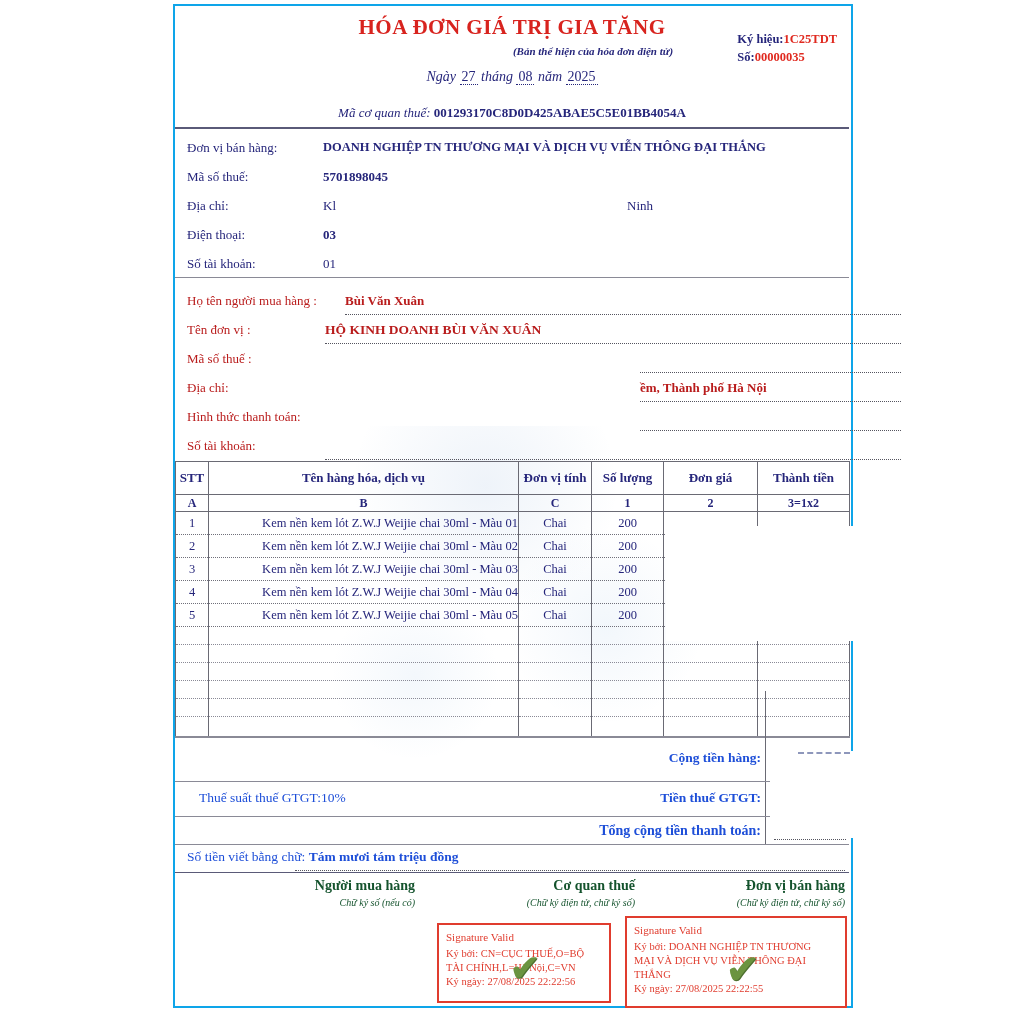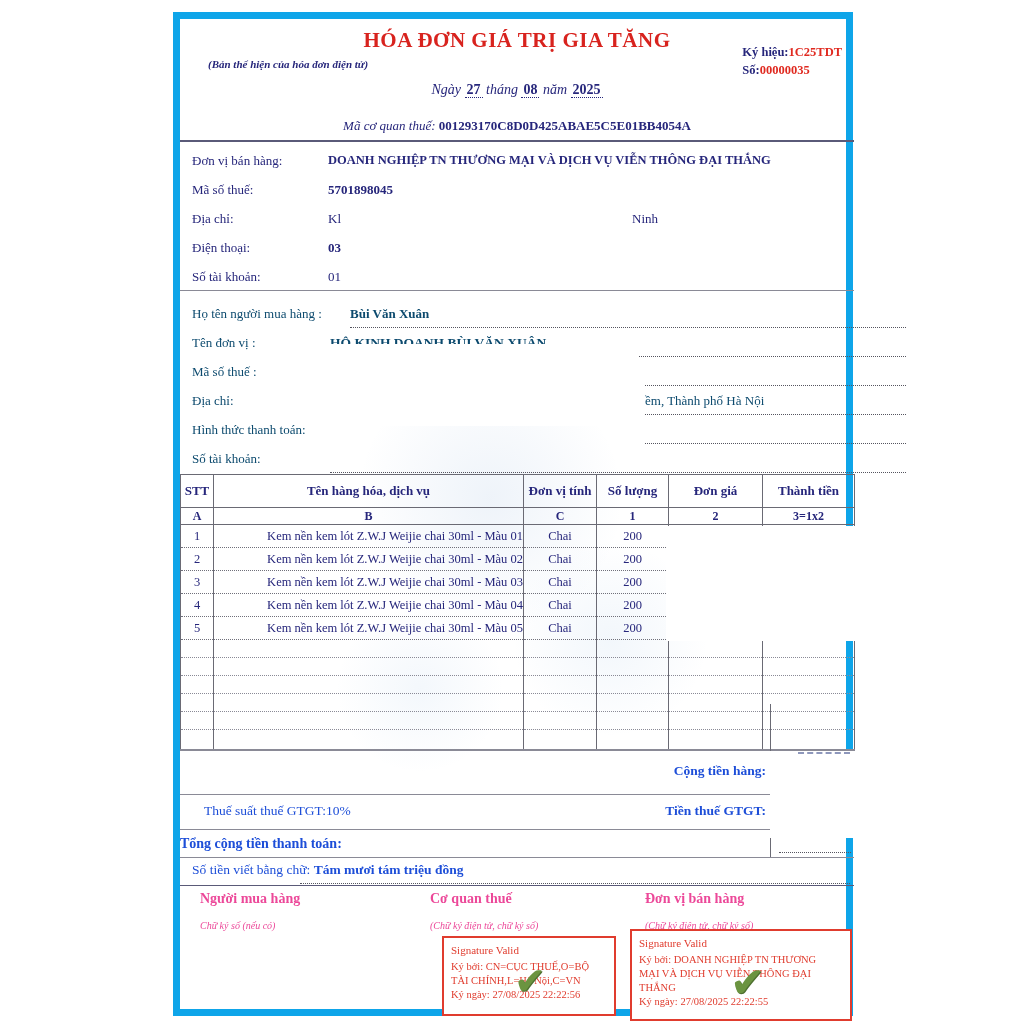--- a/index.html
+++ b/index.html
@@ -1,59 +1,59 @@
 <!DOCTYPE html>
 <html><head>
 <meta charset="utf-8">
 <style>
   * { margin:0; padding:0; box-sizing:border-box; }
   html,body { width:1024px; height:1024px; background:#ffffff; overflow:hidden;
               font-family:"Liberation Serif","DejaVu Serif",serif; }
   #canvas { position:relative; width:1024px; height:1024px; background:#fff; }
 
   
-  #page { position:absolute; left:173px; top:12px; width:680px; height:1004px;
-          border:7px solid #0ea5e9; background:#fff; z-index:1; }
+  #page { position:absolute; left:173px; top:4px; width:680px; height:1004px;
+          border:2px solid #0ea5e9; background:#fff; z-index:1; }
   #content { position:absolute; left:0; top:0; width:674px; height:998px; }
 
   .navy { color:#26267b; }
   .red  { color:#e02a20; }
   .b { font-weight:bold; }
   .i { font-style:italic; }
 
   
   #watermark { position:absolute; left:0; top:240px; width:674px; height:560px; pointer-events:none;
     background:
       radial-gradient(circle 190px at 310px 240px, rgba(90,140,200,.10), rgba(90,140,200,0) 70%),
       radial-gradient(circle 140px at 430px 380px, rgba(90,150,210,.08), rgba(90,150,210,0) 70%),
       radial-gradient(circle 120px at 240px 430px, rgba(90,150,210,.07), rgba(90,150,210,0) 70%);
     z-index:0; }
 
   
   #title { position:absolute; top:9px; left:0; width:674px; text-align:center;
            font-size:21px; font-weight:bold; color:#d8231e; letter-spacing:.5px; }
-  #subtitle { position:absolute; top:39px; left:0; width:808px; text-align:left;
+  #subtitle { position:absolute; top:39px; left:0; width:808px; text-align:center;
               font-size:11px; font-style:italic; font-weight:bold; color:#26267b;padding-left:28px; }
   #serialblock { position:absolute; top:24px; right:12px; font-size:12.5px; line-height:1.45; text-align:left; }
   #dateline { position:absolute; top:63px; left:0; width:674px; text-align:center;
               font-size:14px; color:#26267b; }
-  #dateline .num { font-weight:bold; border-bottom:1px dotted #26267b; padding:0 2px; }
+  #dateline .num { font-weight:normal; border-bottom:1px dotted #26267b; padding:0 2px; }
   #dateline .w { font-style:italic; }
   #cqt { position:absolute; top:99px; left:0; width:674px; text-align:center; font-size:13px; color:#26267b; }
   .hr { position:absolute; left:0; width:674px; height:0; border-top:2px solid #5a5a78; }
   .hr.thin { border-top:1.5px solid #8a8a96; }
 
   
   .srow { position:absolute; left:0; width:674px; height:28px; font-size:13px; color:#26267b; }
   .srow .lab { position:absolute; left:12px; top:4px; }
   .srow .val { position:absolute; left:148px; top:4px; font-weight:bold; font-size:13px; }
   .srow .val2 { position:absolute; left:452px; top:4px; }
 
   
-  .brow { position:absolute; left:0; width:732px; height:29px; font-size:13px; color:#0c4a6e; }
+  .brow { position:absolute; left:0; width:732px; height:29px; font-size:13px; color:#b91c1c; }
   .brow .lab { position:absolute; left:12px; top:4px; }
   .brow .val { position:absolute; top:4px; font-weight:bold;text-align:center; }
   .dot { position:absolute; height:0; border-bottom:1.6px dotted #55555f; }
 
   
   #items { position:absolute; left:0; top:455px; width:674px; border-collapse:collapse; table-layout:fixed;
            border:1.5px solid #6a6a74; border-bottom:2px solid #8a8a96; }
   #items th, #items td { border-left:1.3px solid #6a6a74; border-right:1.3px solid #6a6a74;
            color:#26267b; overflow:hidden; white-space:nowrap; }
   #items thead th { border-bottom:1.3px solid #6a6a74; font-size:13px; height:33px; text-align:center; }
@@ -67,23 +67,23 @@
   
   .tlabel { position:absolute; font-size:13.5px; color:#1d4ed8; }
   #vline { position:absolute; left:590px; top:685px; width:0; height:153px; border-left:1.4px solid #6a6a74; }
 
   
   .redact { position:absolute; background:#ffffff; z-index:5; }
   #dashArtifact { position:absolute; left:798px; top:752px; width:52px; height:0;
                   border-top:2px dashed #8e97bb; z-index:6; }
 
   
-  .sigcol { position:absolute; text-align:left; color:#ec4899; }
+  .sigcol { position:absolute; text-align:right; color:#14532d; }
   .sigcol .t { font-size:14px; font-weight:bold; }
-  .sigcol .s { font-size:10px; font-style:italic; margin-top:13px; }
+  .sigcol .s { font-size:10px; font-style:italic; margin-top:3px; }
   .stamp { position:absolute; border:2px solid #e03c2e; background:#fff; color:#e03c2e;
            font-size:10.5px; line-height:1.35; padding:5px 6px 4px 7px; z-index:2; text-align:left; }
   .stamp .sv { font-size:11px; margin-bottom:2px; }
   .check { position:absolute; font-family:"DejaVu Sans",sans-serif; color:#6b9440;
            text-shadow:1px 1px 0 #4e7030; z-index:3; }
 </style>
 </head>
 <body>
 
 <div id="canvas">
@@ -143,21 +143,21 @@
         <span class="lab">Tên đơn vị :</span>
         <span class="val" style="left:150px; font-size:13.5px">HỘ KINH DOANH BÙI VĂN XUÂN</span>
         <span class="dot" style="left:150px; right:6px; top:25px"></span>
       </div>
       <div class="brow" style="top:341px">
         <span class="lab">Mã số thuế :</span>
         <span class="dot" style="left:465px; right:6px; top:25px"></span>
       </div>
       <div class="brow" style="top:370px">
         <span class="lab">Địa chỉ:</span>
-        <span class="val" style="left:465px; font-weight:normal">ềm, Thành phố Hà Nội</span>
+        <span class="val" style="left:465px; font-weight:bold">ềm, Thành phố Hà Nội</span>
         <span class="dot" style="left:465px; right:6px; top:25px"></span>
       </div>
       <div class="brow" style="top:399px">
         <span class="lab">Hình thức thanh toán:</span>
         <span class="dot" style="left:465px; right:6px; top:25px"></span>
       </div>
       <div class="brow" style="top:428px">
         <span class="lab">Số tài khoản:</span>
         <span class="dot" style="left:150px; right:6px; top:25px"></span>
       </div>
@@ -280,21 +280,21 @@
             </tr>
         </tbody>
       </table>
 
       <div id="vline"></div>
       <div class="tlabel b" style="top:744px; left:0; width:586px; text-align:right">Cộng tiền hàng:</div>
       <div class="hr thin" style="top:775px"></div>
       <div class="tlabel" style="top:784px; left:24px">Thuế suất thuế GTGT:10%</div>
       <div class="tlabel b" style="top:784px; left:0; width:586px; text-align:right">Tiền thuế GTGT:</div>
       <div class="hr thin" style="top:810px"></div>
-      <div class="tlabel b" style="top:817px; left:0; width:586px; font-size:14px">Tổng cộng tiền thanh toán:</div>
+      <div class="tlabel b" style="top:817px; left:0; width:586px; text-align:right; font-size:14px">Tổng cộng tiền thanh toán:</div>
       <span class="dot" style="left:599px; width:72px; top:833px"></span>
       <div class="hr thin" style="top:838px"></div>
       <div class="tlabel" style="top:843px; left:12px">
         <span>Số tiền viết bằng chữ:</span>
         <span class="b">Tám mươi tám triệu đồng</span>
       </div>
       <span class="dot" style="left:120px; right:4px; top:864px"></span>
       <div class="hr" style="top:866px; border-top-width:1.8px"></div>
 
       <div class="sigcol" style="top:872px; left:20px; width:220px">

